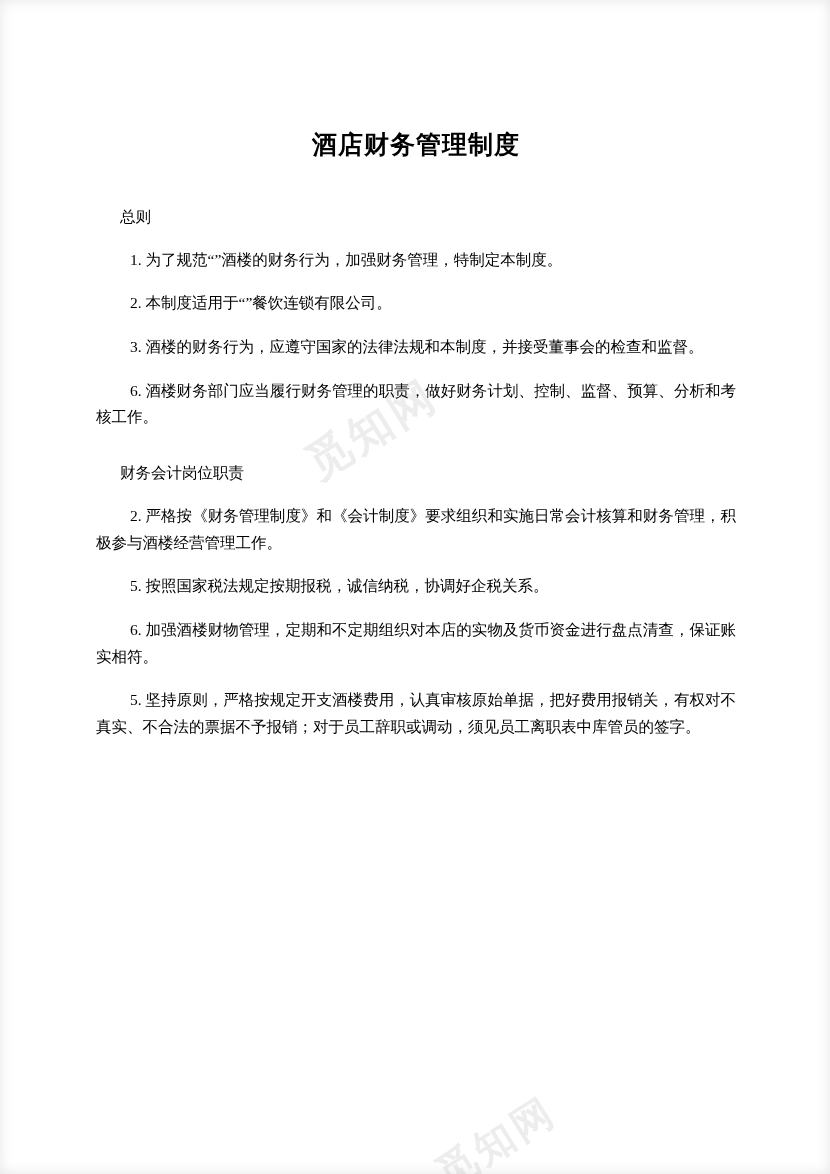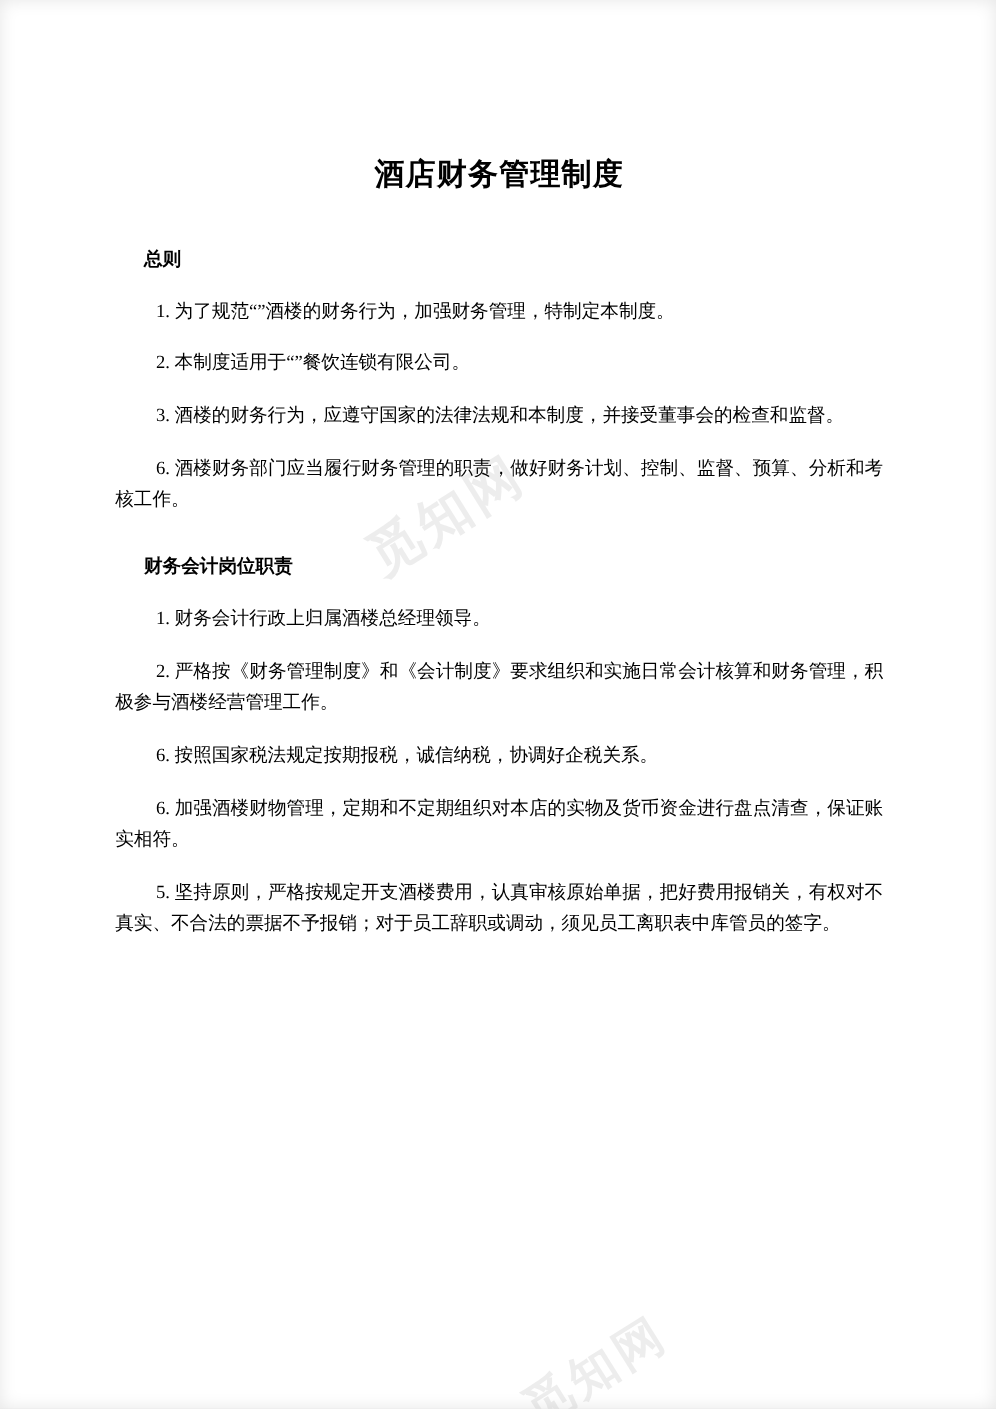--- a/index.html
+++ b/index.html
@@ -40,21 +40,21 @@
   .doc-title {
     font-size: 25px;
     font-weight: bold;
     text-align: center;
     letter-spacing: 1px;
     margin: 112px 0 0 0;
     color: #000;
   }
   .section-head {
     font-size: 15.5px;
-    font-weight: bold;
+    font-weight: normal;
     color: #000;
     margin: 44px 0 0 0;
     padding-left: 24px;
     line-height: 1.6;
   }
   .section-head.tight {
     margin-top: 30px;
   }
   p.item {
     font-size: 15.5px;
@@ -94,20 +94,19 @@
 
     <h1 class="doc-title">酒店财务管理制度</h1>
 
     <div class="section-head">总则</div>
     <p class="item">1. 为了规范“”酒楼的财务行为，加强财务管理，特制定本制度。</p>
     <p class="item">2. 本制度适用于“”餐饮连锁有限公司。</p>
     <p class="item">3. 酒楼的财务行为，应遵守国家的法律法规和本制度，并接受董事会的检查和监督。</p>
     <p class="item">6. 酒楼财务部门应当履行财务管理的职责，做好财务计划、控制、监督、预算、分析和考核工作。</p>
 
     <div class="section-head tight">财务会计岗位职责</div>
-    <p class="item">1. 财务会计行政上归属酒楼总经理领导。</p>
     <p class="item">2. 严格按《财务管理制度》和《会计制度》要求组织和实施日常会计核算和财务管理，积极参与酒楼经营管理工作。</p>
-    <p class="item">6. 按照国家税法规定按期报税，诚信纳税，协调好企税关系。</p>
+    <p class="item">5. 按照国家税法规定按期报税，诚信纳税，协调好企税关系。</p>
     <p class="item">6. 加强酒楼财物管理，定期和不定期组织对本店的实物及货币资金进行盘点清查，保证账实相符。</p>
     <p class="item">5. 坚持原则，严格按规定开支酒楼费用，认真审核原始单据，把好费用报销关，有权对不真实、不合法的票据不予报销；对于员工辞职或调动，须见员工离职表中库管员的签字。</p>
 
   </div>
 </div>
 
 </body></html>

